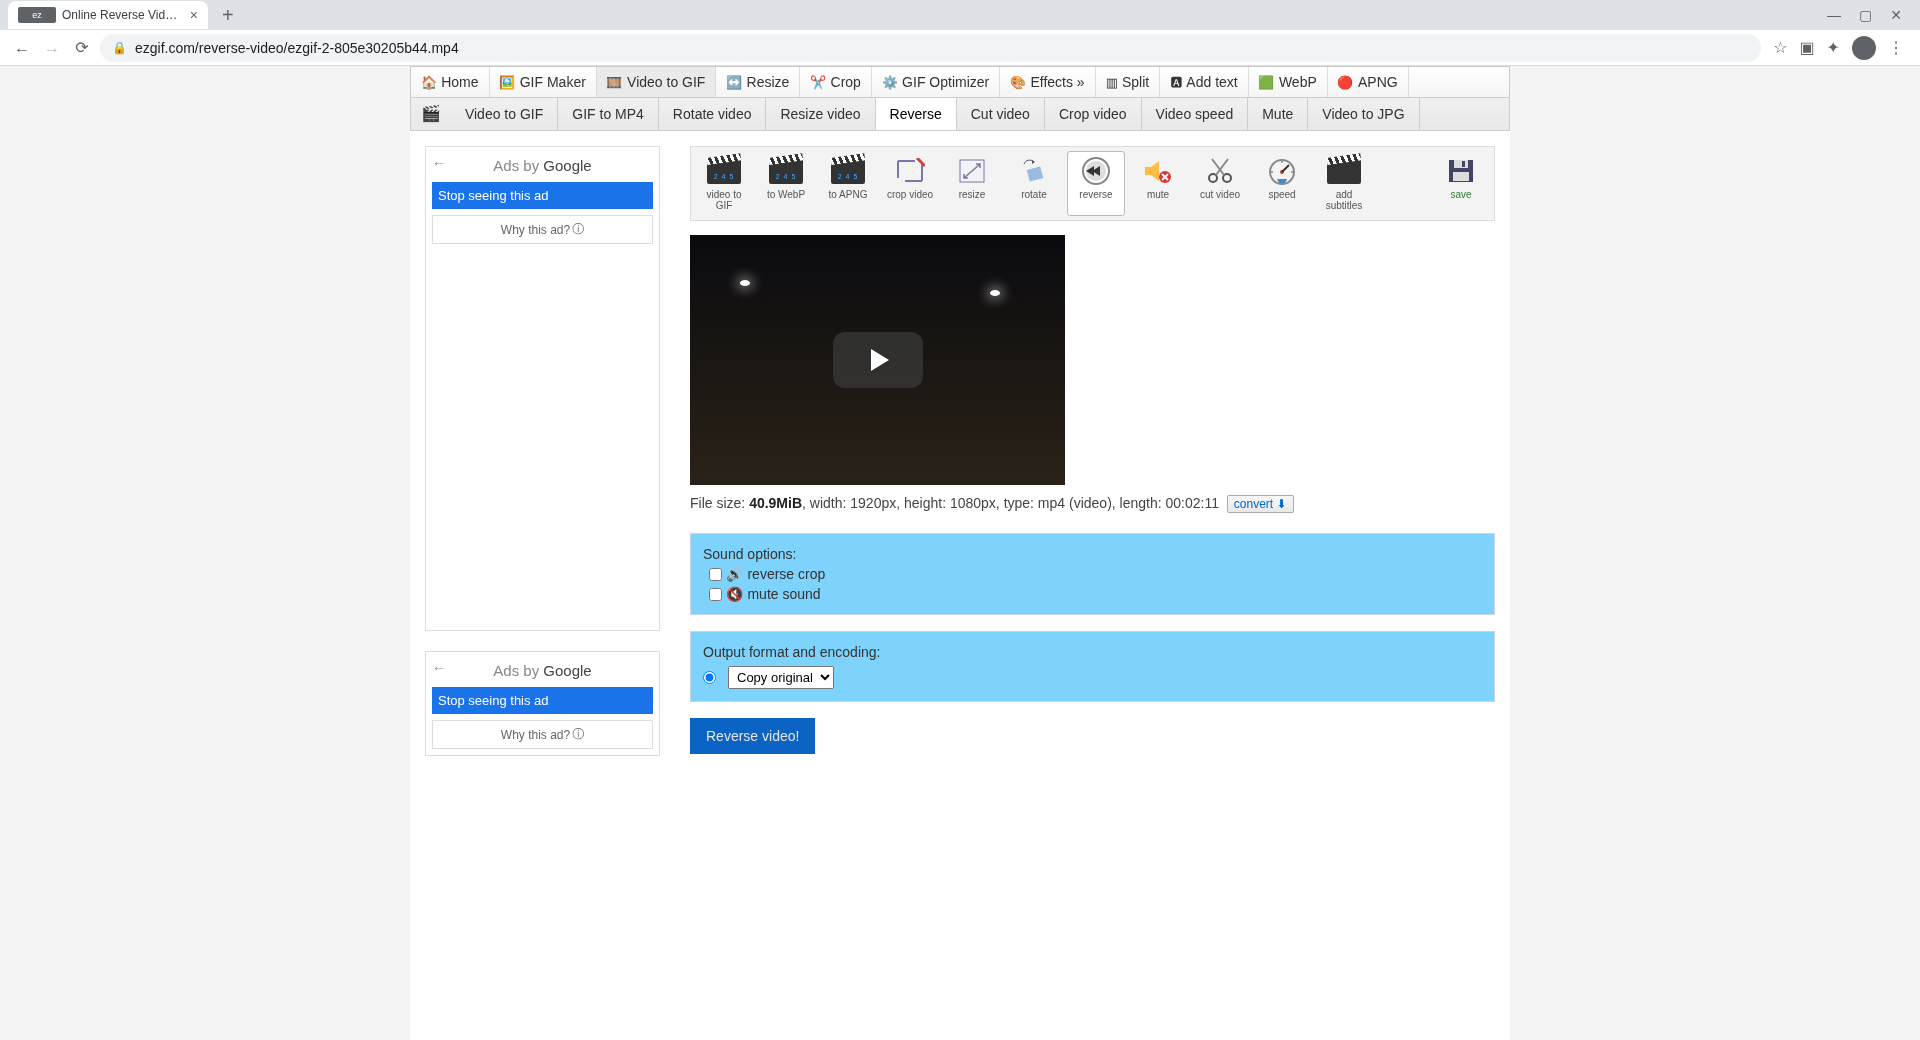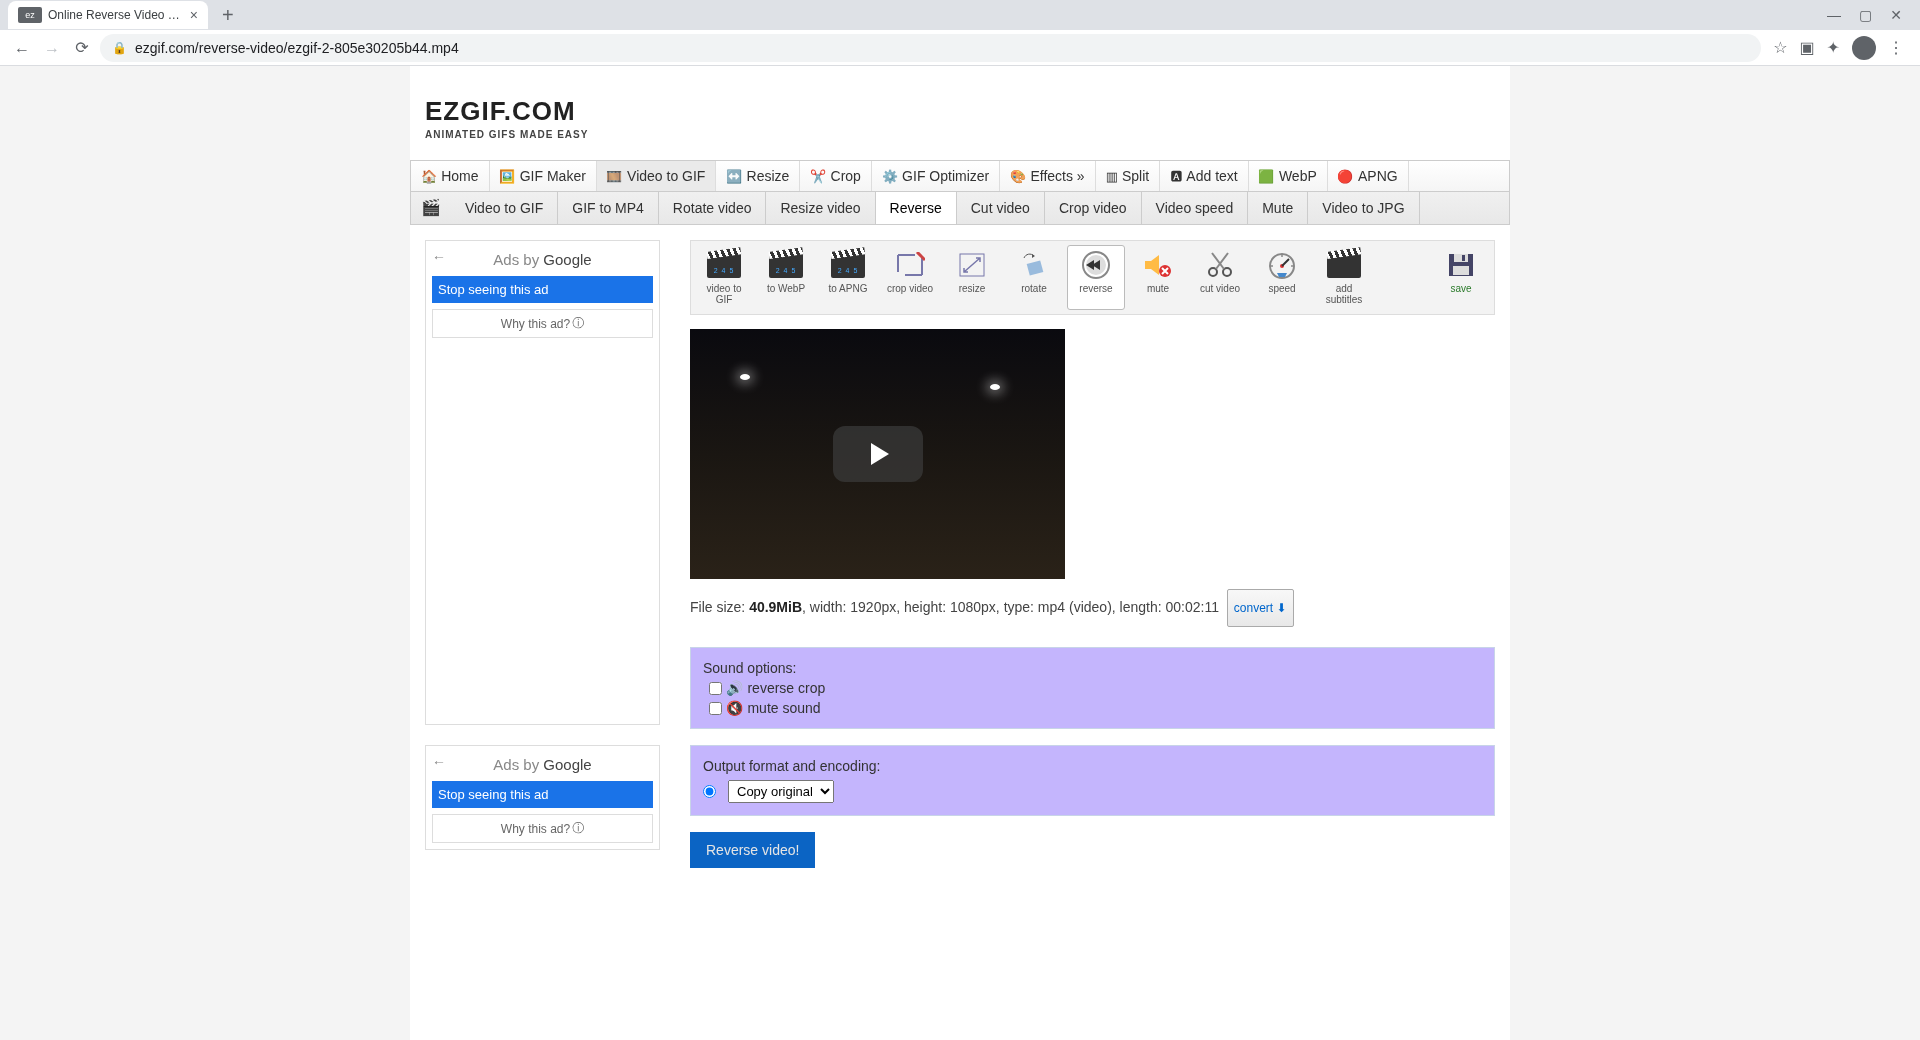--- a/index.html
+++ b/index.html
@@ -2,21 +2,21 @@
 <html><head>
 <meta charset="utf-8">
 <style>
 * { margin: 0; padding: 0; box-sizing: border-box; }
 body { font-family: Arial, sans-serif; font-size: 13px; background: #fff; color: #333; overflow: hidden; }
 
 
 .browser-chrome { background: #dee1e6; }
 .tab-bar { display: flex; align-items: center; height: 30px; padding: 0 8px; background: #dee1e6; }
 .tab { display: flex; align-items: center; background: #fff; border-radius: 8px 8px 0 0; padding: 4px 10px; height: 28px; font-size: 12px; color: #3c4043; max-width: 200px; }
-.tab-favicon { width: 24px; height: 16px; margin-right: 6px; background: #5f6368; border-radius: 2px; display:flex; align-items:center; justify-content:center; color:#fff; font-size:9px; }
+.tab-favicon { width: 38px; height: 16px; margin-right: 6px; background: #5f6368; border-radius: 2px; display:flex; align-items:center; justify-content:center; color:#fff; font-size:9px; }
 .tab-title { white-space: nowrap; overflow: hidden; text-overflow: ellipsis; flex: 1; }
 .tab-close { margin-left: 8px; color: #5f6368; cursor: pointer; font-size: 14px; }
 .new-tab { margin-left: 8px; color: #5f6368; font-size: 20px; cursor: pointer; padding: 0 6px; }
 .window-controls { margin-left: auto; display: flex; gap: 18px; padding-right: 10px; color: #5f6368; }
 .window-controls span { cursor: pointer; font-size: 14px; }
 
 .addr-bar { display: flex; align-items: center; height: 36px; padding: 0 10px; background: #fff; border-bottom: 1px solid #dadce0; gap: 6px; }
 .nav-btn { width: 24px; height: 24px; display: flex; align-items: center; justify-content: center; color: #5f6368; cursor: pointer; font-size: 16px; }
 .nav-btn.disabled { color: #bdc1c6; }
 .url-box { flex: 1; display: flex; align-items: center; background: #f1f3f4; border-radius: 14px; height: 28px; padding: 0 12px; font-size: 14px; color: #202124; }
@@ -70,24 +70,24 @@
 .clap-num { position:absolute; bottom:3px; left:3px; right:3px; color:#4af; font-size:7px; letter-spacing:1px; }
 
 
 .video-box { width: 375px; height: 250px; background: linear-gradient(180deg, #0a0a0f 0%, #1a1612 50%, #2a2218 100%); position: relative; margin-bottom: 10px; }
 .play-btn { position: absolute; top: 50%; left: 50%; transform: translate(-50%,-50%); width: 90px; height: 56px; background: rgba(60,60,60,0.7); border-radius: 12px; display: flex; align-items: center; justify-content: center; cursor: pointer; }
 .play-btn::after { content:''; border-left: 18px solid #fff; border-top: 11px solid transparent; border-bottom: 11px solid transparent; margin-left: 4px; }
 .spot { position:absolute; width:10px; height:6px; background:#fff; border-radius:50%; box-shadow: 0 0 12px 4px rgba(255,255,255,0.4); }
 
 .file-info { font-size: 14px; color: #444; margin-bottom: 20px; }
 .file-info b { color: #222; }
-.convert-btn { display: inline-block; border: 1px solid #aaa; background: linear-gradient(#f8f8f8,#e8e8e8); padding: 11px 6px; font-size: 12px; color: #06c; border-radius: 2px; cursor: pointer; margin-left: 4px; }
-
-
-.option-box { border: 1px solid #c8d4e8; background: #c4b5fd; padding: 12px; margin-bottom: 16px; font-size: 14px; color: #333; }
+.convert-btn { display: inline-block; border: 1px solid #aaa; background: linear-gradient(#f8f8f8,#e8e8e8); padding: 1px 6px; font-size: 12px; color: #06c; border-radius: 2px; cursor: pointer; margin-left: 4px; }
+
+
+.option-box { border: 1px solid #c8d4e8; background: #7dd3fc; padding: 12px; margin-bottom: 16px; font-size: 14px; color: #333; }
 .option-box label { display: flex; align-items: center; gap: 4px; margin-top: 4px; padding-left: 6px; }
 .option-box select { margin-left: 6px; padding: 2px 4px; font-size: 13px; }
 .radio-row { display:flex; gap:6px; margin-top:6px; }
 
 .submit-btn { background: #0b64c4; color: #e5e5e5; border: none; padding: 10px 16px; font-size: 14px; cursor: pointer; }
 
 
 .viewport::-webkit-scrollbar { width: 16px; }
 .viewport::-webkit-scrollbar-track { background: #f1f1f1; }
 .viewport::-webkit-scrollbar-thumb { background: #c1c1c1; border-radius: 2px; }
@@ -122,24 +122,20 @@
       <span>▣</span>
       <span>✦</span>
       <span class="avatar"></span>
       <span>⋮</span>
     </div>
   </div>
 </div>
 
 <div class="viewport">
   <div class="page-container">
-    <div class="header">
-      <div class="logo">EZGIF.COM</div>
-      <div class="tagline">ANIMATED GIFS MADE EASY</div>
-    </div>
 
     <div class="main-nav" id="main-nav">
         <a href="#">
           <span class="nav-ico">🏠</span>
           <span>Home</span>
         </a>
         <a href="#">
           <span class="nav-ico">🖼️</span>
           <span>GIF Maker</span>
         </a>

